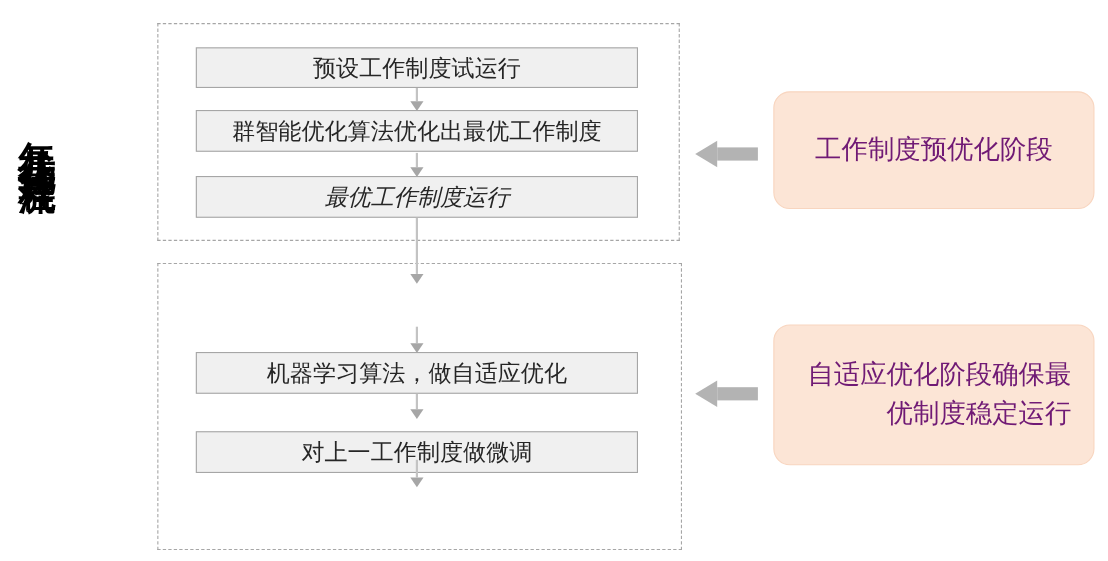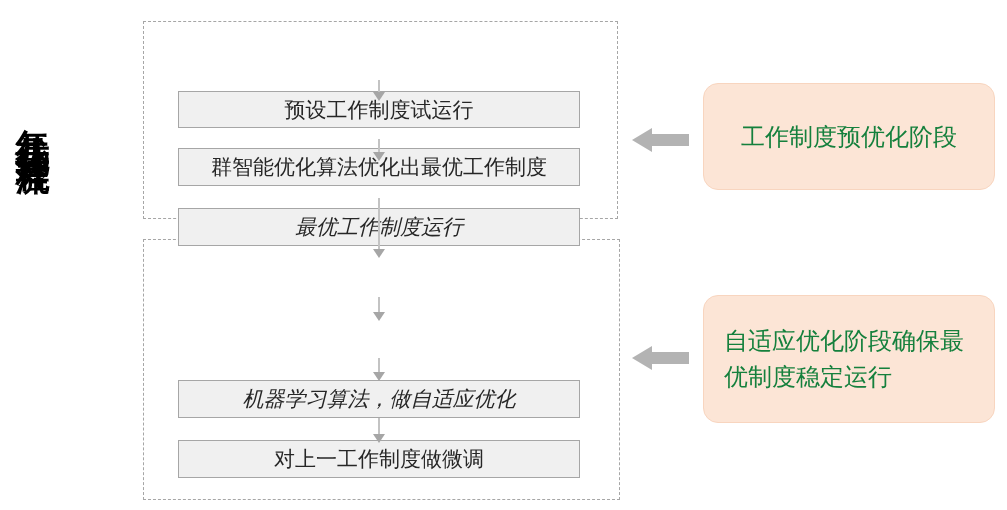--- a/index.html
+++ b/index.html
@@ -21,27 +21,26 @@
   }
   .stage1 { left:143px; top:21px;  width:473px; height:196px; }
   .stage2 { left:143px; top:239px; width:475px; height:259px; }
   
   .step {
     position:absolute; left:178px; width:402px; height:38px;
     background:var(--step-fill,#f0f0f0); border:1px solid var(--step-border,#a6a6a6);
     display:flex; align-items:center; justify-content:center;
     font-size:21px; color:#262626; box-sizing:border-box;
     white-space:nowrap;
-    margin-top:48px;
   }
   .s1 { top:43px; height:37px; }
   .s2 { top:100px; }
   .s3 { top:160px;font-style:italic; }
   .s4 { top:259px; }
-  .s5 { top:332px;font-style:italic; }
+  .s5 { top:320px; }
   .s6 { top:392px; }
   .s7 { top:442px; }
   
   .varrow {
     position:absolute; left:372px; width:14px;
     display:flex; flex-direction:column; align-items:center;
   }
   .varrow .shaft { width:2px; flex:1 1 auto; background:var(--arrow-line,#c3c3c3); }
   .varrow .head {
     width:0; height:0; border-left:6px solid transparent;
@@ -62,21 +61,21 @@
     width:0; height:0; border-top:12px solid transparent;
     border-bottom:12px solid transparent;
     border-right:20px solid var(--arrow-gray,#b3b3b3);
   }
   .harrow .hshaft { width:37px; height:12px; background:var(--arrow-gray,#b3b3b3); }
   
   .callout {
     position:absolute; left:703px; width:292px; border-radius:15px;
     background:var(--callout-fill,#fce5d6); border:1px solid var(--callout-border,#f8d5bf);
     display:flex; align-items:center; justify-content:center;
-    font-size:24px; color:#15803d; text-align:left;
+    font-size:24px; color:#701a75; text-align:right;
     padding:17px 20px; box-sizing:border-box; line-height:36px;
   }
   .c1 { top:83px;  height:107px; }
   .c2 { top:295px; height:128px;font-family:Liberation Serif, serif; }
 </style>
 </head>
 <body>
 
 <div class="canvas">
 

